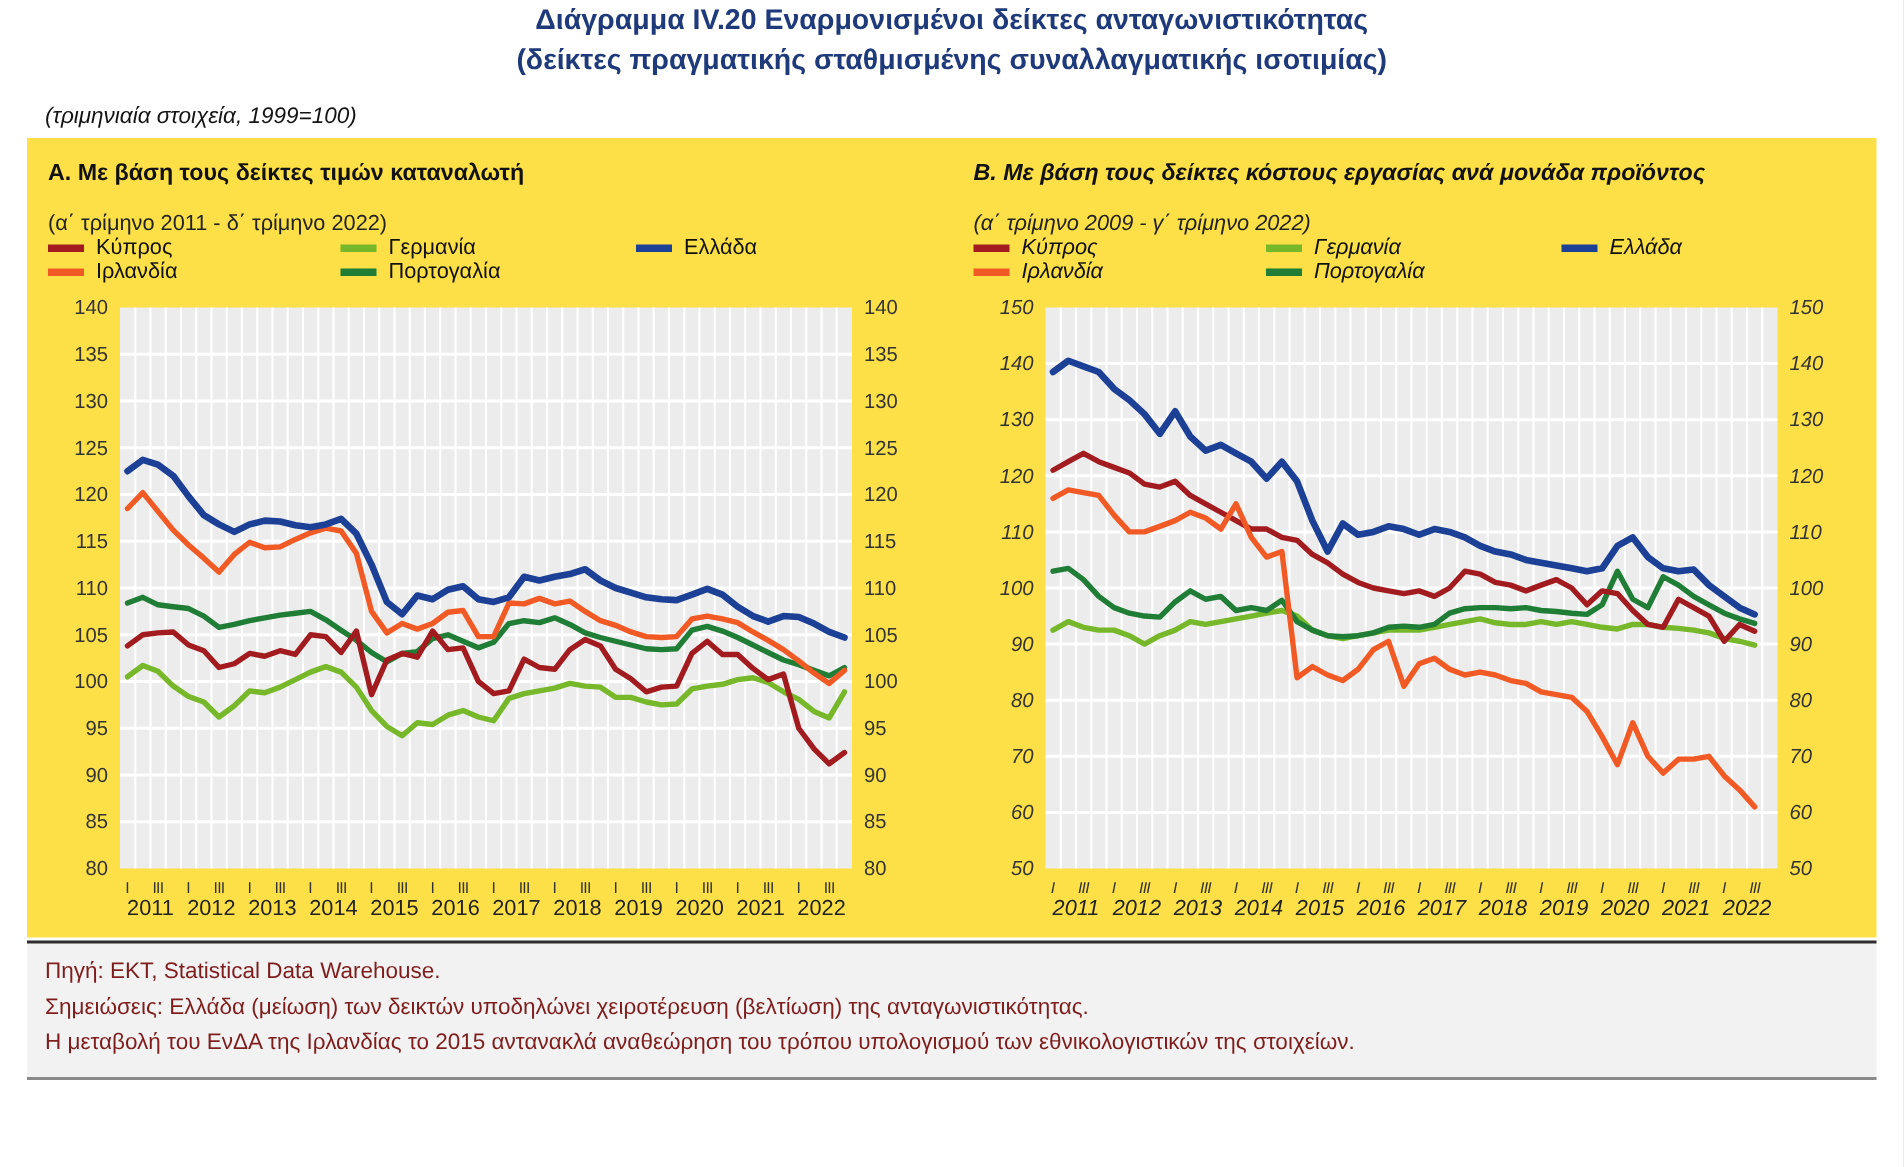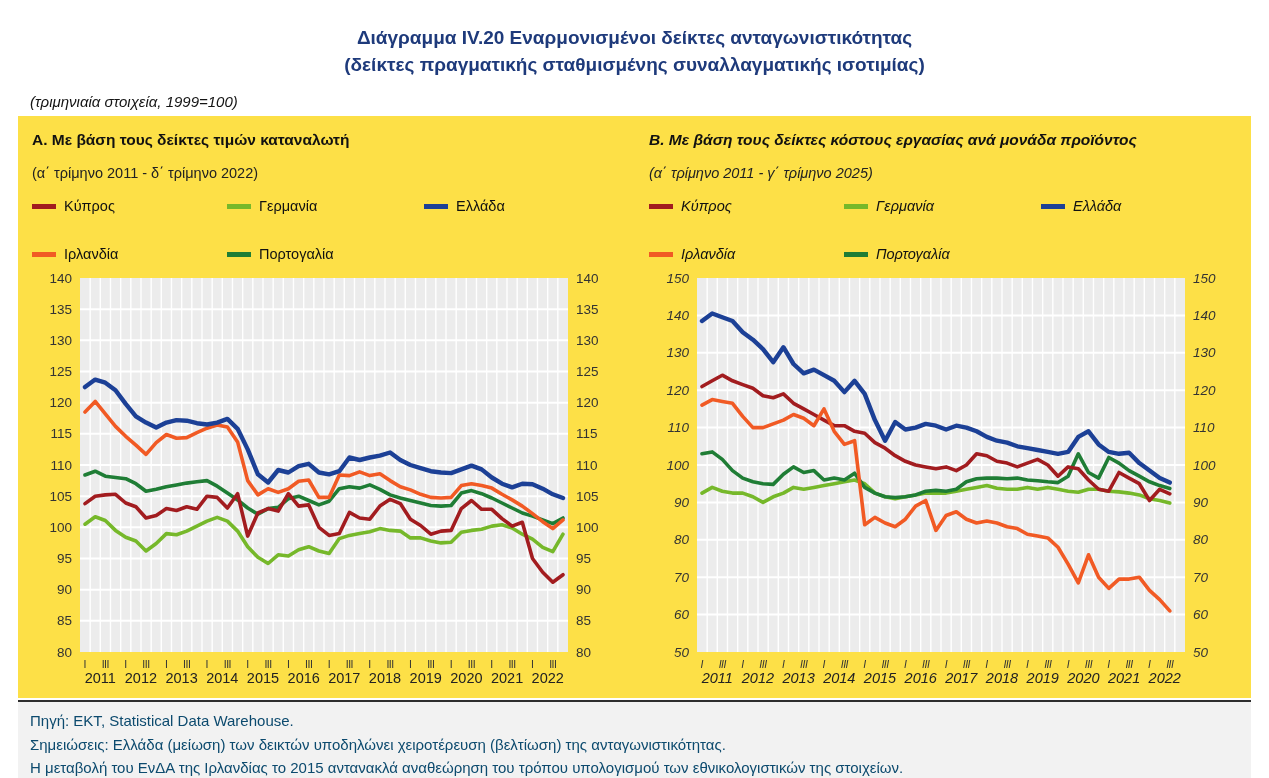--- a/index.html
+++ b/index.html
@@ -2,46 +2,46 @@
 <html><head>
 <meta charset="utf-8">
 <style>
   html,body{margin:0;padding:0;}
   body{
     width:1269px;height:778px;background:#ffffff;overflow:hidden;
     font-family:"Liberation Sans","DejaVu Sans",sans-serif;
     -webkit-font-smoothing:antialiased;
   }
   .page-title{
-    text-align:center;margin-top:24px;
+    text-align:center;
     font-size:19px;font-weight:bold;line-height:27px;color:#1E3A7B;
   }
   .fig-subtitle{
     margin:15px 0 6px 30px;font-style:italic;font-size:15px;color:#141414;
   }
   .band{
     margin:0 18px;background:#fde047;display:flex;
     padding:10px 0 4px 14px;box-sizing:border-box;
   }
   .card{width:600px;flex:0 0 auto;}
   .card + .card{margin-left:17px;font-style:italic;}
   .chart-h1{font-size:15.5px;font-weight:bold;color:#111;padding-top:5px;}
   .chart-h2{font-size:14.5px;color:#222;margin-top:16px;}
   .legend{
     display:grid;grid-template-columns:195px 197px auto;
-    row-gap:32px;margin-top:17px;width:565px;
+    row-gap:0;width:565px;
   }
   .leg{display:flex;align-items:center;font-size:14.5px;color:#111;}
   .leg .sw{width:24px;height:5px;margin-right:8px;flex:0 0 auto;}
   .chart-svg{display:block;margin-top:8px;}
   svg text{font-family:"Liberation Sans","DejaVu Sans",sans-serif;}
   .footer{
     margin:2px 18px 0;background:#F2F2F2;
     border-top:2px solid #2E2E2E;border-bottom:2px solid #8a8a8a;
-    padding:7px 12px 11px;font-size:15px;color:#0c4a6e;line-height:23.5px;
+    padding:7px 12px 11px;font-size:15px;color:#7f1d1d;line-height:23.5px;
   }
 </style>
 </head>
 <body>
 
 <div class="page-title">
   <div>Διάγραμμα IV.20 Εναρμονισμένοι δείκτες ανταγωνιστικότητας</div>
   <div>(δείκτες πραγματικής σταθμισμένης συναλλαγματικής ισοτιμίας)</div>
 </div>
 
@@ -205,21 +205,21 @@
           <polyline points="53.0,254.2 63.2,246.7 73.3,250.5 83.5,260.4 93.7,267.3 103.9,271.0 114.0,281.0 124.2,273.5 134.4,263.6 144.5,264.8 154.7,261.1 164.9,256.1 175.0,251.1 185.2,247.4 195.4,251.1 205.6,261.1 215.7,276.7 225.9,287.3 236.1,293.5 246.2,284.8 256.4,286.0 266.6,279.8 276.7,276.7 286.9,281.0 297.1,283.5 307.3,268.6 317.4,265.4 327.6,263.6 337.8,261.7 347.9,258.6 358.1,260.4 368.3,261.1 378.4,267.9 388.6,267.9 398.8,271.0 409.0,272.9 419.1,272.3 429.3,262.3 439.5,260.4 449.6,259.2 459.8,256.1 470.0,254.8 480.1,258.0 490.3,264.2 500.5,269.2 510.7,277.3 520.8,281.6 531.0,264.2" stroke="#76B82A" stroke-width="3.6"></polyline>
           <polyline points="53.0,205.0 63.2,201.2 73.3,206.2 83.5,207.5 93.7,208.7 103.9,213.7 114.0,221.2 124.2,219.3 134.4,216.8 144.5,214.9 154.7,213.1 164.9,211.8 175.0,210.6 185.2,216.2 195.4,223.1 205.6,229.9 215.7,238.0 225.9,244.2 236.1,238.6 246.2,237.4 256.4,228.7 266.6,226.2 276.7,230.5 286.9,234.9 297.1,231.2 307.3,218.7 317.4,216.8 327.6,218.1 337.8,214.9 347.9,219.3 358.1,224.9 368.3,228.0 378.4,230.5 388.6,233.0 398.8,235.5 409.0,236.1 419.1,235.5 429.3,223.1 439.5,220.6 449.6,223.7 459.8,228.0 470.0,233.0 480.1,238.0 490.3,243.0 500.5,246.1 510.7,249.9 520.8,253.6 531.0,248.0" stroke="#1F7D35" stroke-width="3.6"></polyline>
           <polyline points="53.0,233.6 63.2,226.2 73.3,224.9 83.5,224.3 93.7,233.0 103.9,236.8 114.0,248.0 124.2,245.5 134.4,238.6 144.5,240.5 154.7,236.8 164.9,239.3 175.0,226.2 185.2,227.4 195.4,238.0 205.6,223.7 215.7,266.1 225.9,243.0 236.1,238.6 246.2,241.1 256.4,223.7 266.6,236.1 276.7,234.9 286.9,257.3 297.1,265.4 307.3,263.6 317.4,242.4 327.6,248.0 337.8,249.2 347.9,236.1 358.1,229.3 368.3,233.6 378.4,249.2 388.6,255.5 398.8,264.2 409.0,261.1 419.1,260.4 429.3,238.6 439.5,230.5 449.6,239.3 459.8,239.3 470.0,248.6 480.1,256.1 490.3,252.3 500.5,288.5 510.7,302.2 520.8,312.2 531.0,304.7" stroke="#A21C1F" stroke-width="3.6"></polyline>
           <polyline points="53.0,142.0 63.2,131.4 73.3,143.9 83.5,156.4 93.7,166.3 103.9,175.1 114.0,184.4 124.2,172.6 134.4,164.5 144.5,168.2 154.7,167.6 164.9,162.6 175.0,158.2 185.2,155.1 195.4,157.0 205.6,171.9 215.7,210.6 225.9,224.9 236.1,218.7 246.2,222.4 256.4,218.7 266.6,211.2 276.7,210.0 286.9,227.4 297.1,227.4 307.3,205.0 317.4,205.6 327.6,201.9 337.8,205.6 347.9,203.7 358.1,210.6 368.3,216.8 378.4,219.9 388.6,224.3 398.8,227.4 409.0,228.0 419.1,227.4 429.3,215.6 439.5,213.7 449.6,215.6 459.8,218.1 470.0,224.3 480.1,229.9 490.3,236.1 500.5,243.6 510.7,251.7 520.8,258.6 531.0,249.9" stroke="#F15A24" stroke-width="3.6"></polyline>
           <polyline points="53.0,117.1 63.2,109.6 73.3,112.7 83.5,120.2 93.7,133.9 103.9,146.4 114.0,152.6 124.2,157.6 134.4,152.6 144.5,150.1 154.7,150.7 164.9,153.2 175.0,154.5 185.2,152.6 195.4,148.9 205.6,158.8 215.7,179.4 225.9,204.3 236.1,212.5 246.2,200.0 256.4,202.5 266.6,196.2 276.7,193.8 286.9,202.5 297.1,204.3 307.3,201.2 317.4,187.5 327.6,190.0 337.8,187.5 347.9,185.7 358.1,182.5 368.3,190.0 378.4,195.0 388.6,198.1 398.8,201.2 409.0,202.5 419.1,203.1 429.3,199.4 439.5,195.6 449.6,199.4 459.8,207.5 470.0,213.7 480.1,217.4 490.3,213.7 500.5,214.3 510.7,218.7 520.8,224.3 531.0,228.0" stroke="#1C4096" stroke-width="4.4"></polyline>
         </g>
       </svg>
     </div>
   <div class="card" id="card-1">
       <div class="chart-h1">Β. Με βάση τους δείκτες κόστους εργασίας ανά μονάδα προϊόντος</div>
-      <div class="chart-h2">(α΄ τρίμηνο 2011 - γ΄ τρίμηνο 2025)</div>
+      <div class="chart-h2">(α΄ τρίμηνο 2009 - γ΄ τρίμηνο 2022)</div>
       <div class="legend">
         <div class="leg">
           <span class="sw" style="background: rgb(162, 28, 31);"></span>
           <span>Κύπρος</span>
         </div>
         <div class="leg">
           <span class="sw" style="background: rgb(118, 184, 42);"></span>
           <span>Γερμανία</span>
         </div>
         <div class="leg">

